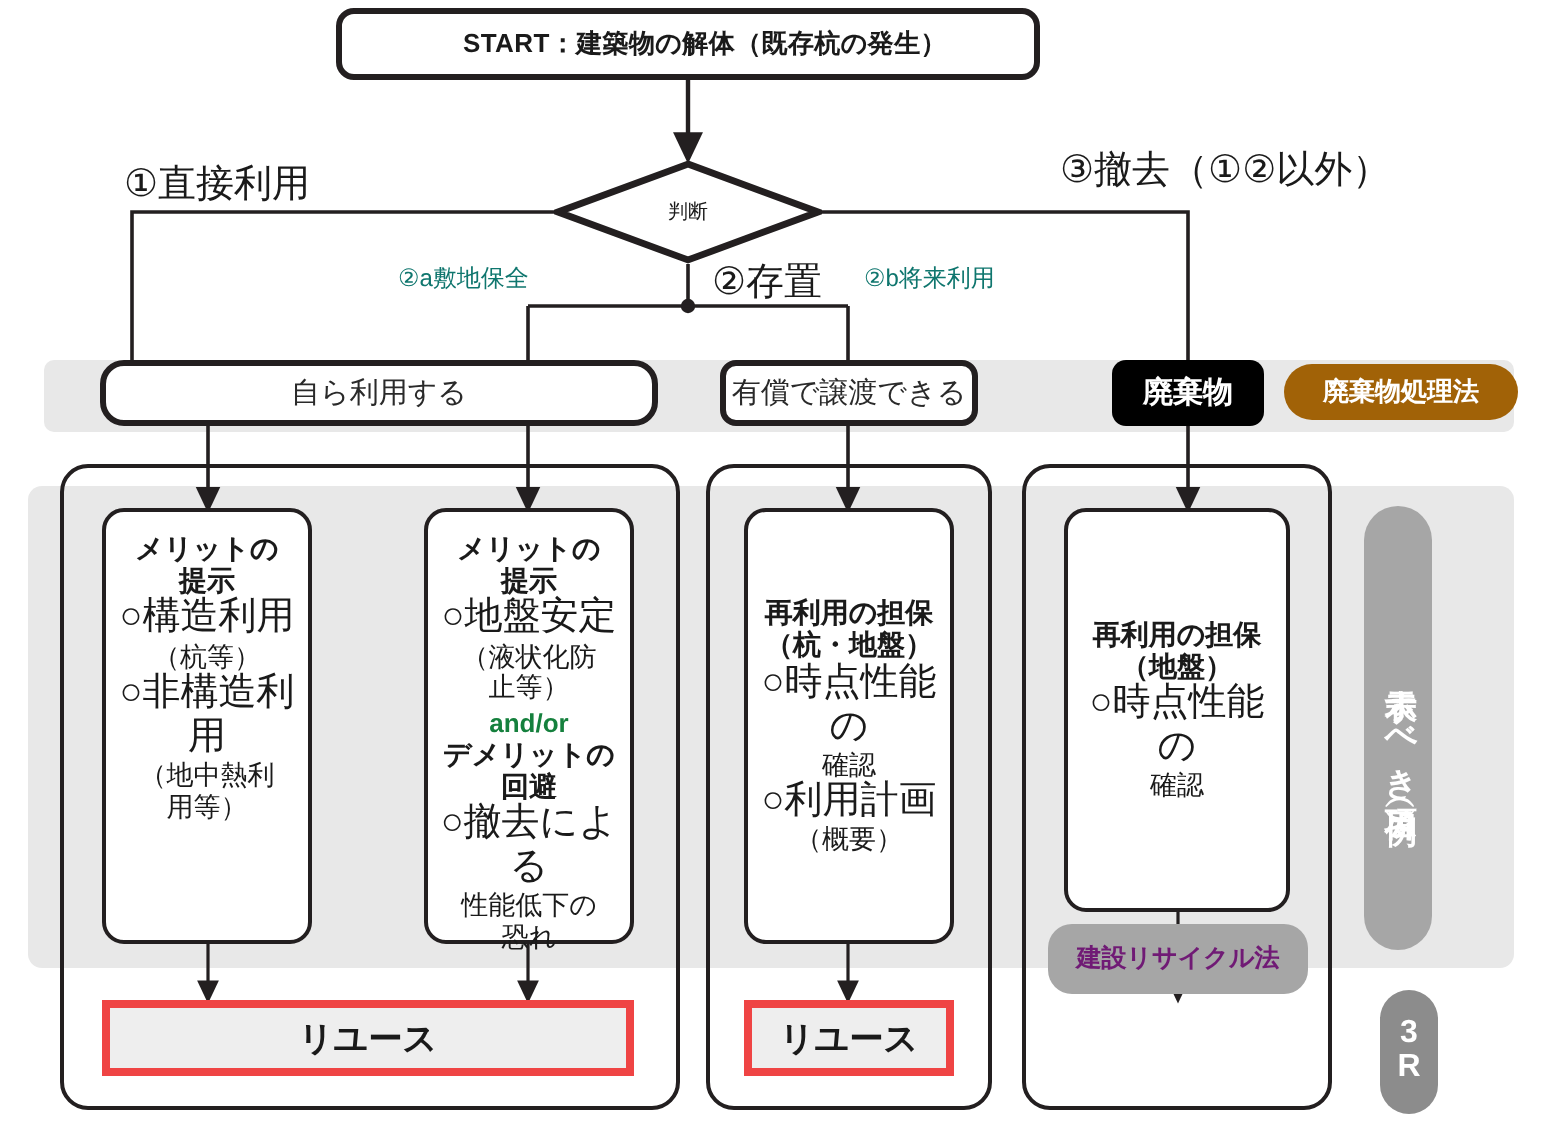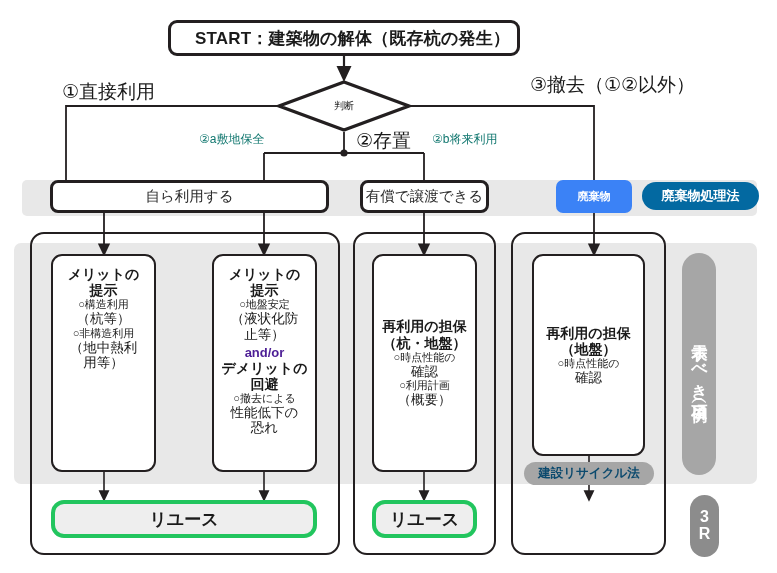--- a/index.html
+++ b/index.html
@@ -14,23 +14,23 @@
     background:#ffffff;
     overflow:hidden;
   }
   .abs{position:absolute;box-sizing:border-box;}
 
   
   .ctr{display:flex;align-items:center;justify-content:center;text-align:center;}
 
   
   .start-box{
-    left:168px;top:20px;width:352px;height:36px;
+    left:168px;top:4px;width:352px;height:36px;
     border:3px solid #231f20;border-radius:9px;background:#fff;
-    font-size:17px;font-weight:bold;color:#1a1a1a;letter-spacing:.2px;
+    font-size:13px;font-weight:bold;color:#1a1a1a;letter-spacing:.2px;
     z-index:6;
     padding-left:17px;
   }
 
   
   .diamond-wrap{left:277px;top:80px;width:134px;height:52px;z-index:6;}
   .diamond-shape{position:absolute;left:0;top:0;width:100%;height:100%;}
   .diamond-label{
     position:absolute;left:0;top:0;width:100%;height:100%;
     font-size:10px;font-weight:500;color:#1a1a1a;
@@ -43,29 +43,29 @@
   
   .band{background:#e8e8e8;z-index:0;}
   .band-top{left:22px;top:180px;width:735px;height:36px;border-radius:5px;}
   .band-mid{left:14px;top:243px;width:743px;height:241px;border-radius:7px;}
 
   
   .r2box{
     border:3px solid #231f20;border-radius:8px;background:#fff;
     font-size:14.5px;color:#2a2a2a;z-index:5;height:33px;
   }
-  .r2-self{left:50px;top:180px;width:279px;}
+  .r2-self{left:50px;top:180px;width:279px;border-radius:12px;}
   .r2-sell{left:360px;top:180px;width:129px;}
   .r2-waste{
     left:556px;top:180px;width:76px;height:33px;border-radius:7px;
-    background:#3b82f6;color:#ffffff;font-size:11px;font-weight:bold;z-index:5;
+    background:#000000;color:#ffffff;font-size:15px;font-weight:bold;z-index:5;
   }
   .pill-law{
     left:642px;top:182px;width:117px;height:28px;border-radius:14px;
-    background:#0369a1;color:#ffffff;font-size:13px;font-weight:bold;z-index:5;
+    background:#a16207;color:#ffffff;font-size:13px;font-weight:bold;z-index:5;
   }
 
   
   .group{
     border:2px solid #231f20;border-radius:14px;background:transparent;z-index:2;
   }
   .g1{left:30px;top:232px;width:310px;height:323px;}
   .g2{left:353px;top:232px;width:143px;height:323px;}
   .g3{left:511px;top:232px;width:155px;height:323px;}
 
@@ -74,36 +74,36 @@
     border:2.6px solid #231f20;border-radius:11px;background:#fff;z-index:4;
     display:flex;flex-direction:column;justify-content:center;
     padding:4px 2px;text-align:center;line-height:1.16;
   }
   .c1{left:51px;top:254px;width:105px;height:218px;justify-content:flex-start;padding-top:10px;}
   .c2{left:212px;top:254px;width:105px;height:218px;justify-content:flex-start;padding-top:10px;}
   .c3{left:372px;top:254px;width:105px;height:218px;}
   .c4{left:532px;top:254px;width:113px;height:202px;}
 
   .bx-head{font-size:14px;font-weight:bold;color:#1a1a1a;}
-  .bx-line{font-size:11px;color:#1a1a1a;}
+  .bx-line{font-size:19px;color:#1a1a1a;}
   .bx-indent{font-size:13.5px;color:#1a1a1a;}
-  .bx-and{font-size:13px;font-weight:bold;color:#4c1d95;margin-top:2px;}
+  .bx-and{font-size:13px;font-weight:bold;color:#15803d;margin-top:2px;}
 
   
   .rbox{
-    border:4px solid #22c55e;border-radius:13px;background:#eeeeee;
+    border:4px solid #ef4444;border-radius:0;background:#eeeeee;
     font-size:17px;font-weight:bold;color:#1a1a1a;z-index:4;height:38px;
   }
   .rb1{left:51px;top:500px;width:266px;}
   .rb2{left:372px;top:500px;width:105px;}
   .rb3{left:530px;top:500px;width:117px;}
 
   .pill-recy{
-    left:524px;top:462px;width:130px;height:23px;border-radius:12px;
-    background:#a6a6a6;color:#0c4a6e;font-size:12.5px;font-weight:bold;z-index:5;
+    left:524px;top:462px;width:130px;height:35px;border-radius:12px;
+    background:#a6a6a6;color:#701a75;font-size:12.5px;font-weight:bold;z-index:5;
   }
 
   
   .vlabel{
     left:682px;top:253px;width:34px;height:222px;border-radius:17px;
     background:#a6a6a6;color:#ffffff;font-size:16px;font-weight:bold;
     writing-mode:vertical-rl;text-orientation:upright;
     display:flex;align-items:center;justify-content:center;letter-spacing:1px;
     z-index:5;
   }

